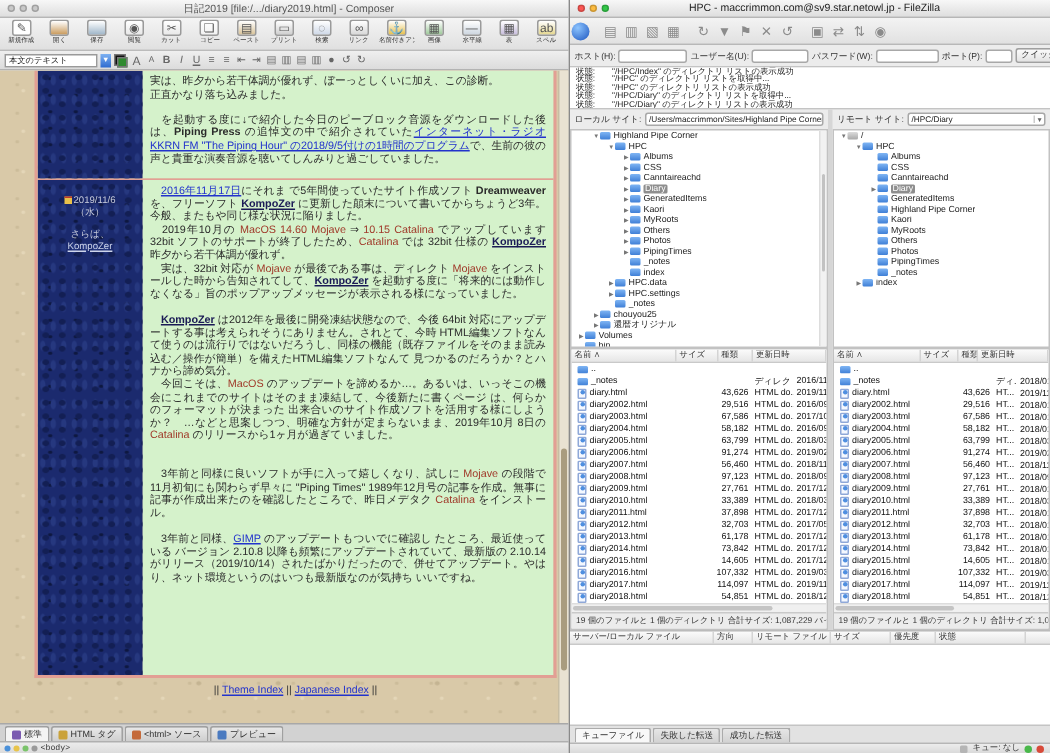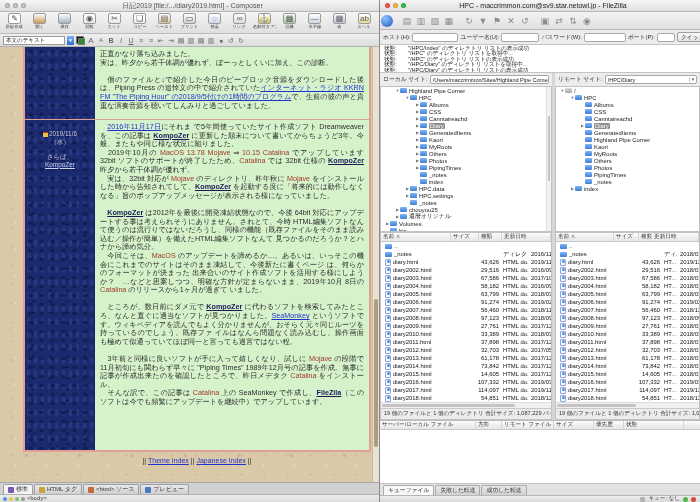--- a/index.html
+++ b/index.html
@@ -30,21 +30,21 @@
   .drow{display:flex;overflow:hidden}
   .drow1{height:72px}
   .drow2{flex:1;border-top:1px solid #e29f94}
   .dside{width:70px;flex:none;background-color:#1b2a6e;background-image:radial-gradient(#131f54 2px,transparent 2.6px),radial-gradient(#26387f 1.5px,transparent 2.1px),radial-gradient(#0e1840 1.2px,transparent 1.8px);background-size:11px 9px,7px 13px,17px 11px;position:relative;overflow:hidden}
   .dgreen{flex:1;background:#d5f2cb;padding:3px 5px 0 5px;font-size:7.2px;line-height:8.6px;color:#2b2b2b;overflow:hidden}
   .dp{margin:0;text-align:justify}
   .dp:empty{height:8.6px}
   .seg-l{color:#2233cc;text-decoration:underline;cursor:pointer}
   .seg-v{color:#1a1a55;font-weight:bold;text-decoration:underline;cursor:pointer}
   .seg-r{color:#a03a2a}
-  .seg-b{font-weight:normal}
+  .seg-b{font-weight:bold}
   .dateblock{position:absolute;left:0;right:0;top:10px;text-align:center;color:#c8ccdc;font-size:6.4px;line-height:7.6px}
   .cal{display:inline-block;width:5px;height:5px;background:#e8c04a;border-top:1.5px solid #c03a2a;margin-right:1px;vertical-align:-1px}
   .side-link{color:#cdd4ea;text-decoration:underline;cursor:pointer}
   .dfooter{position:absolute;left:23px;width:348px;top:410px;text-align:center;font-size:7px;color:#333}
   .dfooter a{color:#2233cc;text-decoration:underline;cursor:pointer}
   .c-vscroll{position:absolute;right:0;top:0;bottom:0;width:7px;background:#e9e2d2;border-left:1px solid #c7bda4}
   .c-vthumb{position:absolute;left:1px;right:1px;top:58%;height:34%;background:#a99c7f;border-radius:3px}
   .c-tabs{position:absolute;left:0;right:0;top:482px;height:12px;background:#d2d2d2;border-top:1px solid #a8a8a8;display:flex;align-items:flex-end;padding-left:3px;gap:1px}
   .vtab{height:10px;padding:0 4px;font-size:6px;color:#333;background:linear-gradient(#e8e8e8,#cfcfcf);border:1px solid #a0a0a0;border-bottom:none;border-radius:2px 2px 0 0;display:flex;align-items:center;gap:2px;white-space:nowrap}
   .vtab.active{background:#f4f4f4}
@@ -202,51 +202,50 @@
           <span class="fmt">●</span>
           <span class="fmt">↺</span>
           <span class="fmt">↻</span>
         </span>
     </div>
     <div class="c-content">
       <div class="dtable">
         <div class="drow drow1">
           <div class="dside"></div>
           <div class="dgreen" id="entry1">
+              <p class="dp"><span>実は、昨夕から若干体調が優れず、ぼーっとしくいに加え、この診断。</span></p>
               <p class="dp"><span>正直かなり落ち込みました。</span></p>
-              <p class="dp"><span>実は、昨夕から若干体調が優れず、ぼーっとしくいに加え、この診断。</span></p>
               <p class="dp"></p>
-              <p class="dp"><span>　個のファイルと↓で紹介した今日のピーブロック音源をダウンロードした後は、</span><span class="seg-b">Piping Press</span><span> の追悼文の中で紹介されていた</span><span class="seg-l">インターネット・ラジオ KKRN FM "The Piping Hour" の2018/9/5付けの1時間のプログラム</span><span>で、生前の彼の声と貴重な演奏音源を聴いてしんみりと過ごしていました。</span></p>
+              <p class="dp"><span>　を起動する度に↓で紹介した今日のピーブロック音源をダウンロードした後は、</span><span class="seg-b">Piping Press</span><span> の追悼文の中で紹介されていた</span><span class="seg-l">インターネット・ラジオ KKRN FM "The Piping Hour" の2018/9/5付けの1時間のプログラム</span><span>で、生前の彼の声と貴重な演奏音源を聴いてしんみりと過ごしていました。</span></p>
               <p class="dp"></p>
               <p class="dp"><span>　J. David Hester さんのご冥福を心からお祈りいたします。</span></p>
             </div>
         </div>
         <div class="drow drow2">
           <div class="dside">
             <div class="dateblock">
               <div><span class="cal"></span><span>2019/11/6</span></div>
               <div>（水）</div>
               <div style="height:8px"></div>
               <div>さらば、</div>
               <div class="side-link">KompoZer</div>
             </div>
           </div>
           <div class="dgreen" id="entry2">
-              <p class="dp"><span>　</span><span class="seg-l">2016年11月17日</span><span>にそれま で5年間使っていたサイト作成ソフト </span><span class="seg-b">Dreamweaver</span><span> を、この記事は </span><span class="seg-v">KompoZer</span><span> に更新した顛末について書いてからちょうど3年。今般、またもや同じ様な状況に陥りました。</span></p>
-              <p class="dp"><span>　2019年10月の </span><span class="seg-r">MacOS 13.78 Mojave</span><span> ⇒ </span><span class="seg-r">10.15 Catalina</span><span> でアップしています 32bit ソフトのサポートが終了したため、</span><span class="seg-r">Catalina</span><span> では 32bit 仕様の </span><span class="seg-v">KompoZer</span><span> 昨夕から若干体調が優れず。</span></p>
-              <p class="dp"><span>　実は、32bit 対応が </span><span class="seg-r">Mojave</span><span> のディレクトリ、昨年秋に </span><span class="seg-r">Mojave</span><span> をインストールした時から告知されてして、</span><span class="seg-v">KompoZer</span><span> を起動する度に「将来的には動作しなくなる」旨のポップアップメッセージが表示される様になっていました。</span></p>
+              <p class="dp"><span>　</span><span class="seg-l">2016年11月17日</span><span>にそれま で5年間使っていたサイト作成ソフト </span><span class="seg-b">Dreamweaver</span><span> を、フリーソフト </span><span class="seg-v">KompoZer</span><span> に更新した顛末について書いてからちょうど3年。今般、またもや同じ様な状況に陥りました。</span></p>
+              <p class="dp"><span>　2019年10月の </span><span class="seg-r">MacOS 14.60 Mojave</span><span> ⇒ </span><span class="seg-r">10.15 Catalina</span><span> でアップしています 32bit ソフトのサポートが終了したため、</span><span class="seg-r">Catalina</span><span> では 32bit 仕様の </span><span class="seg-v">KompoZer</span><span> 昨夕から若干体調が優れず。</span></p>
+              <p class="dp"><span>　実は、32bit 対応が </span><span class="seg-r">Mojave</span><span> が最後である事は、ディレクト </span><span class="seg-r">Mojave</span><span> をインストールした時から告知されてして、</span><span class="seg-v">KompoZer</span><span> を起動する度に「将来的には動作しなくなる」旨のポップアップメッセージが表示される様になっていました。</span></p>
               <p class="dp"></p>
               <p class="dp"><span>　</span><span class="seg-v">KompoZer</span><span> は2012年を最後に開発凍結状態なので、今後 64bit 対応にアップデートする事は考えられそうにありません。されとて、今時 HTML編集ソフトなんて使うのは流行りではないだろうし、同様の機能（既存ファイルをそのまま読み込む／操作が簡単）を備えたHTML編集ソフトなんて 見つかるのだろうか？とハナから諦め気分。</span></p>
               <p class="dp"><span>　今回こそは、</span><span class="seg-r">MacOS</span><span> のアップデートを諦めるか…。あるいは、いっそこの機会にこれまでのサイトはそのまま凍結して、今後新たに書くページ は、何らかのフォーマットが決まった 出来合いのサイト作成ソフトを活用する様にしようか？　…などと思案しつつ、明確な方針が定まらないまま、2019年10月 8日の </span><span class="seg-r">Catalina</span><span> のリリースから1ヶ月が過ぎて いました。</span></p>
               <p class="dp"></p>
-              <p class="dp"><span>　ところが、数日前にダメ元で </span><span class="seg-v">KompoZer</span><span> に代わるソフトを検索してみたところ、なんと直ぐに適当なソフトが見つかりました。</span><span class="seg-l">SeaMonkey</span><span> というソフトです。ウィキペディアを読んでもよく分かりませんが、おそらく元々同じルーツを持っているのでしょう。既存ファ イルはなんら問題なく読み込むし、操作画面も極めて似通っていてほぼ同一と言っても過言ではない程。</span></p>
               <p class="dp"></p>
               <p class="dp"><span>　3年前と同様に良いソフトが手に入って嬉しくなり、試しに </span><span class="seg-r">Mojave</span><span> の段階で11月初旬にも関わらず早々に "Piping Times" 1989年12月号の記事を作成。無事に記事が作成出来たのを確認したところで、昨日メデタク </span><span class="seg-r">Catalina</span><span> をインストール。</span></p>
-              <p class="dp"><span>　そんな訳で、この記事は </span><span class="seg-r">Catalina</span><span> 上の </span><span class="seg-b">SeaMonkey</span><span> で作成し、</span><span class="seg-v">FileZila</span><span>（このソフトは今でも頻繁にアップデートを継続中）でアップしています。</span></p>
               <p class="dp"></p>
+              <p class="dp"><span>　3年前と同様、</span><span class="seg-l">GIMP</span><span> のアップデートもついでに確認し たところ、最近使っている バージョン 2.10.8 以降も頻繁にアップデートされていて、最新版の 2.10.14がリリース（2019/10/14）されたばかりだったので、併せてアップデート。やはり、ネット環境というのはいつも最新版なのが気持ち いいですね。</span></p>
             </div>
         </div>
       </div>
       <div class="dfooter">
         <span>||</span>
         <a>Theme Index</a>
         <span>||</span>
         <a>Japanese Index</a>
         <span>||</span>
       </div>

